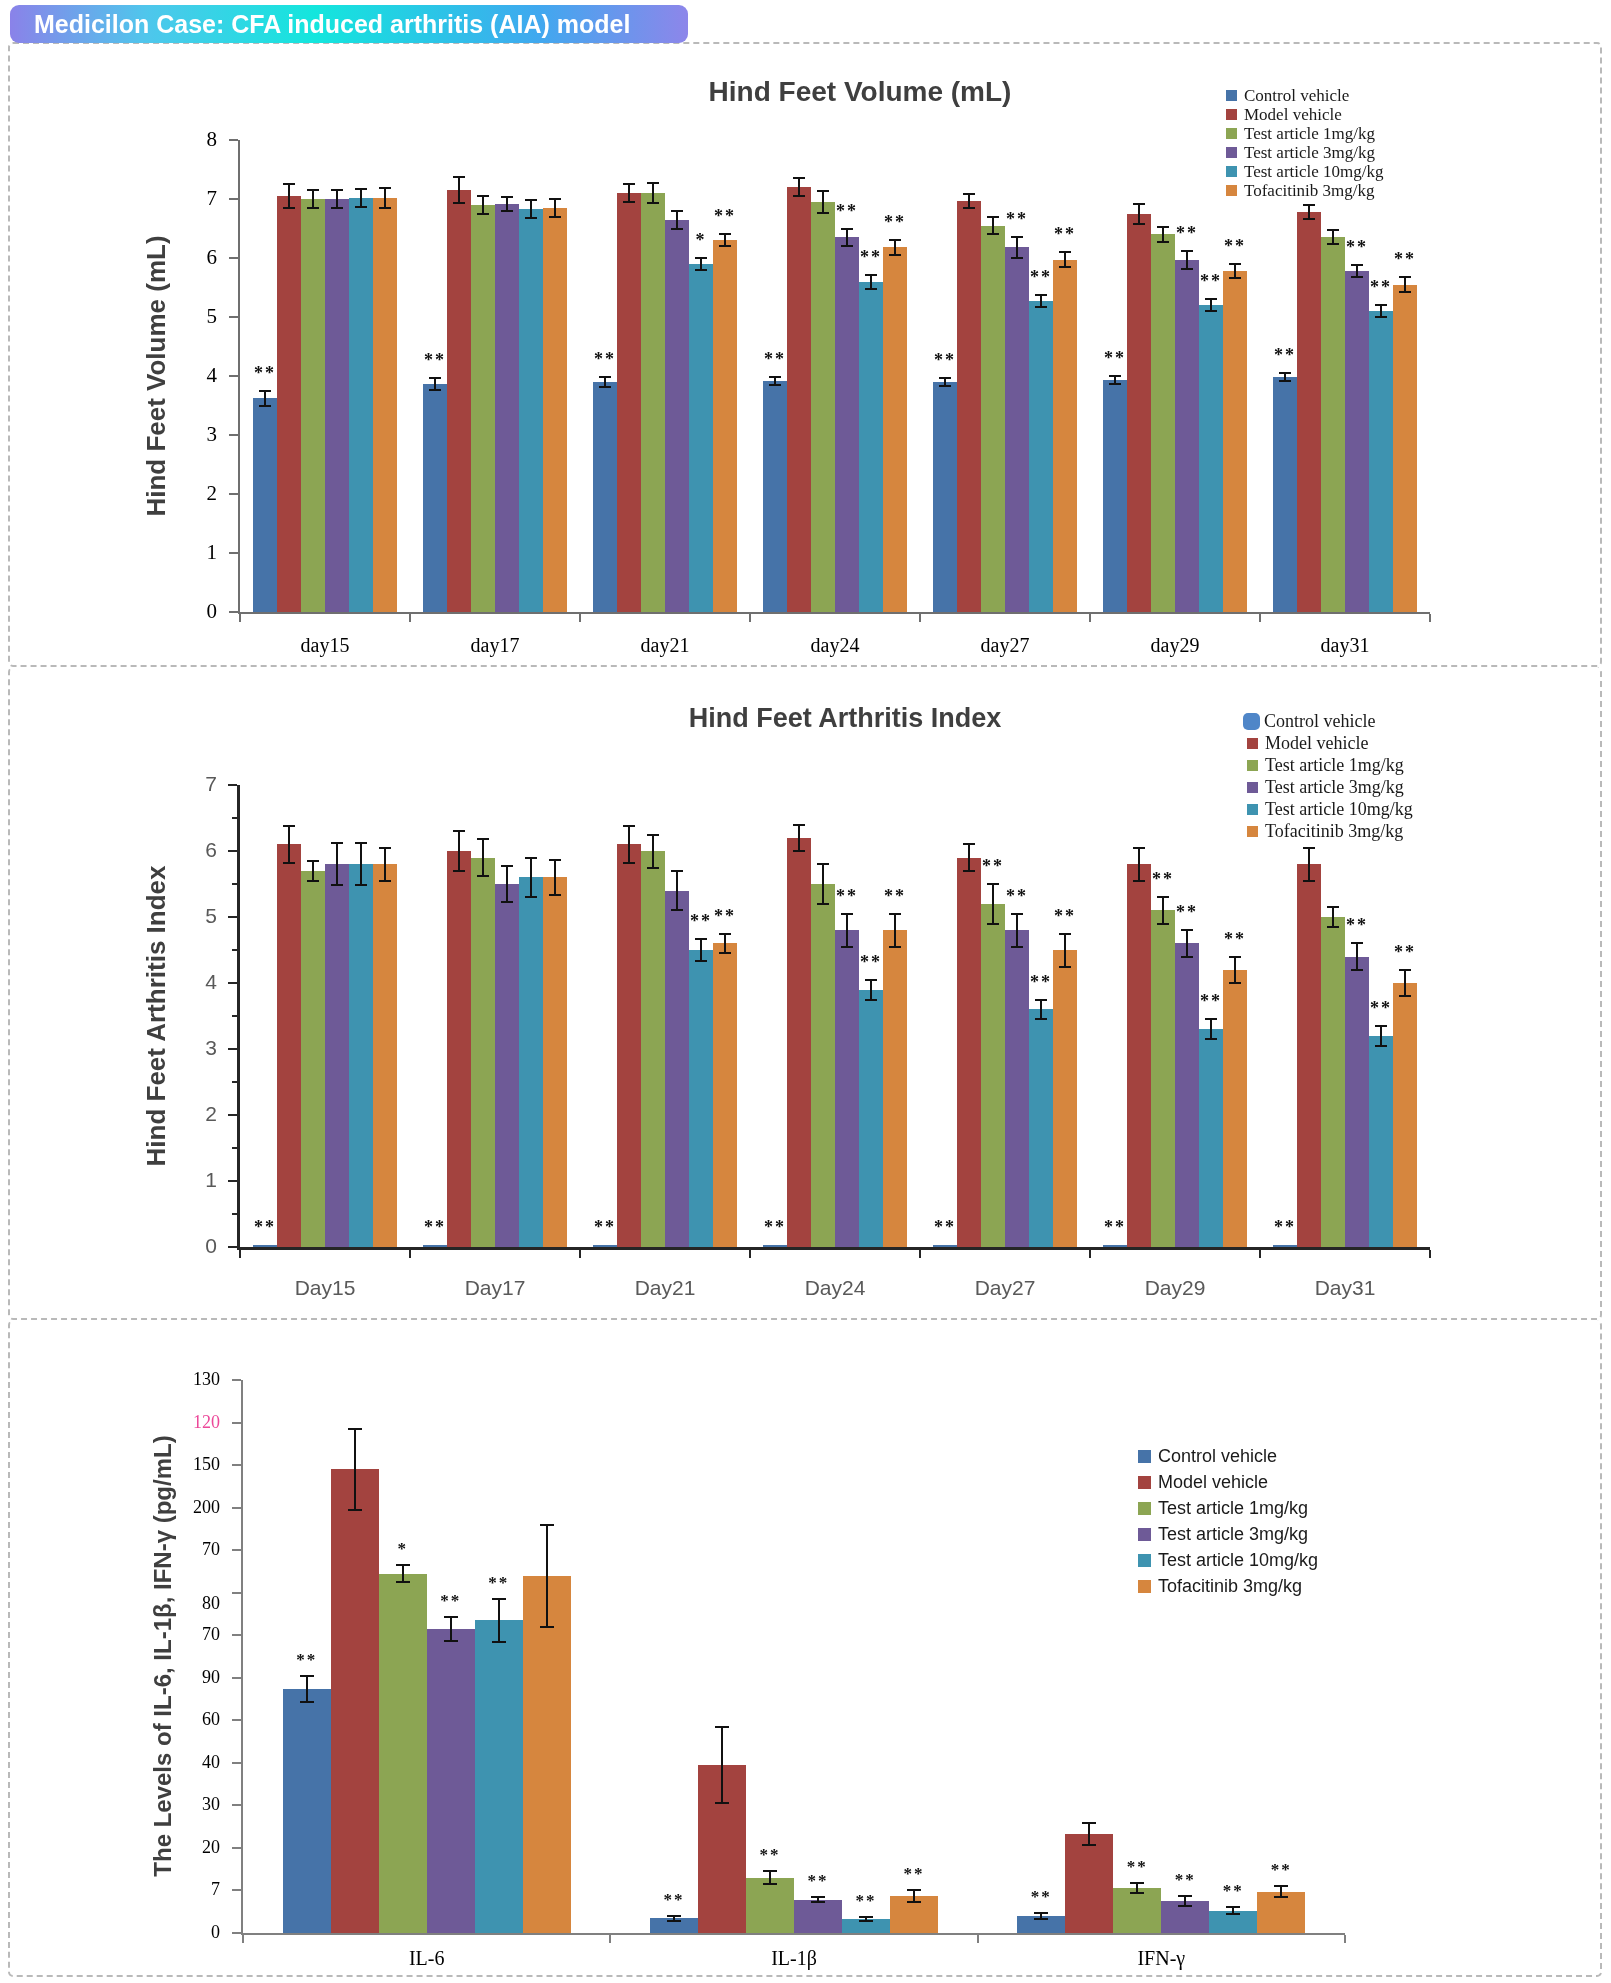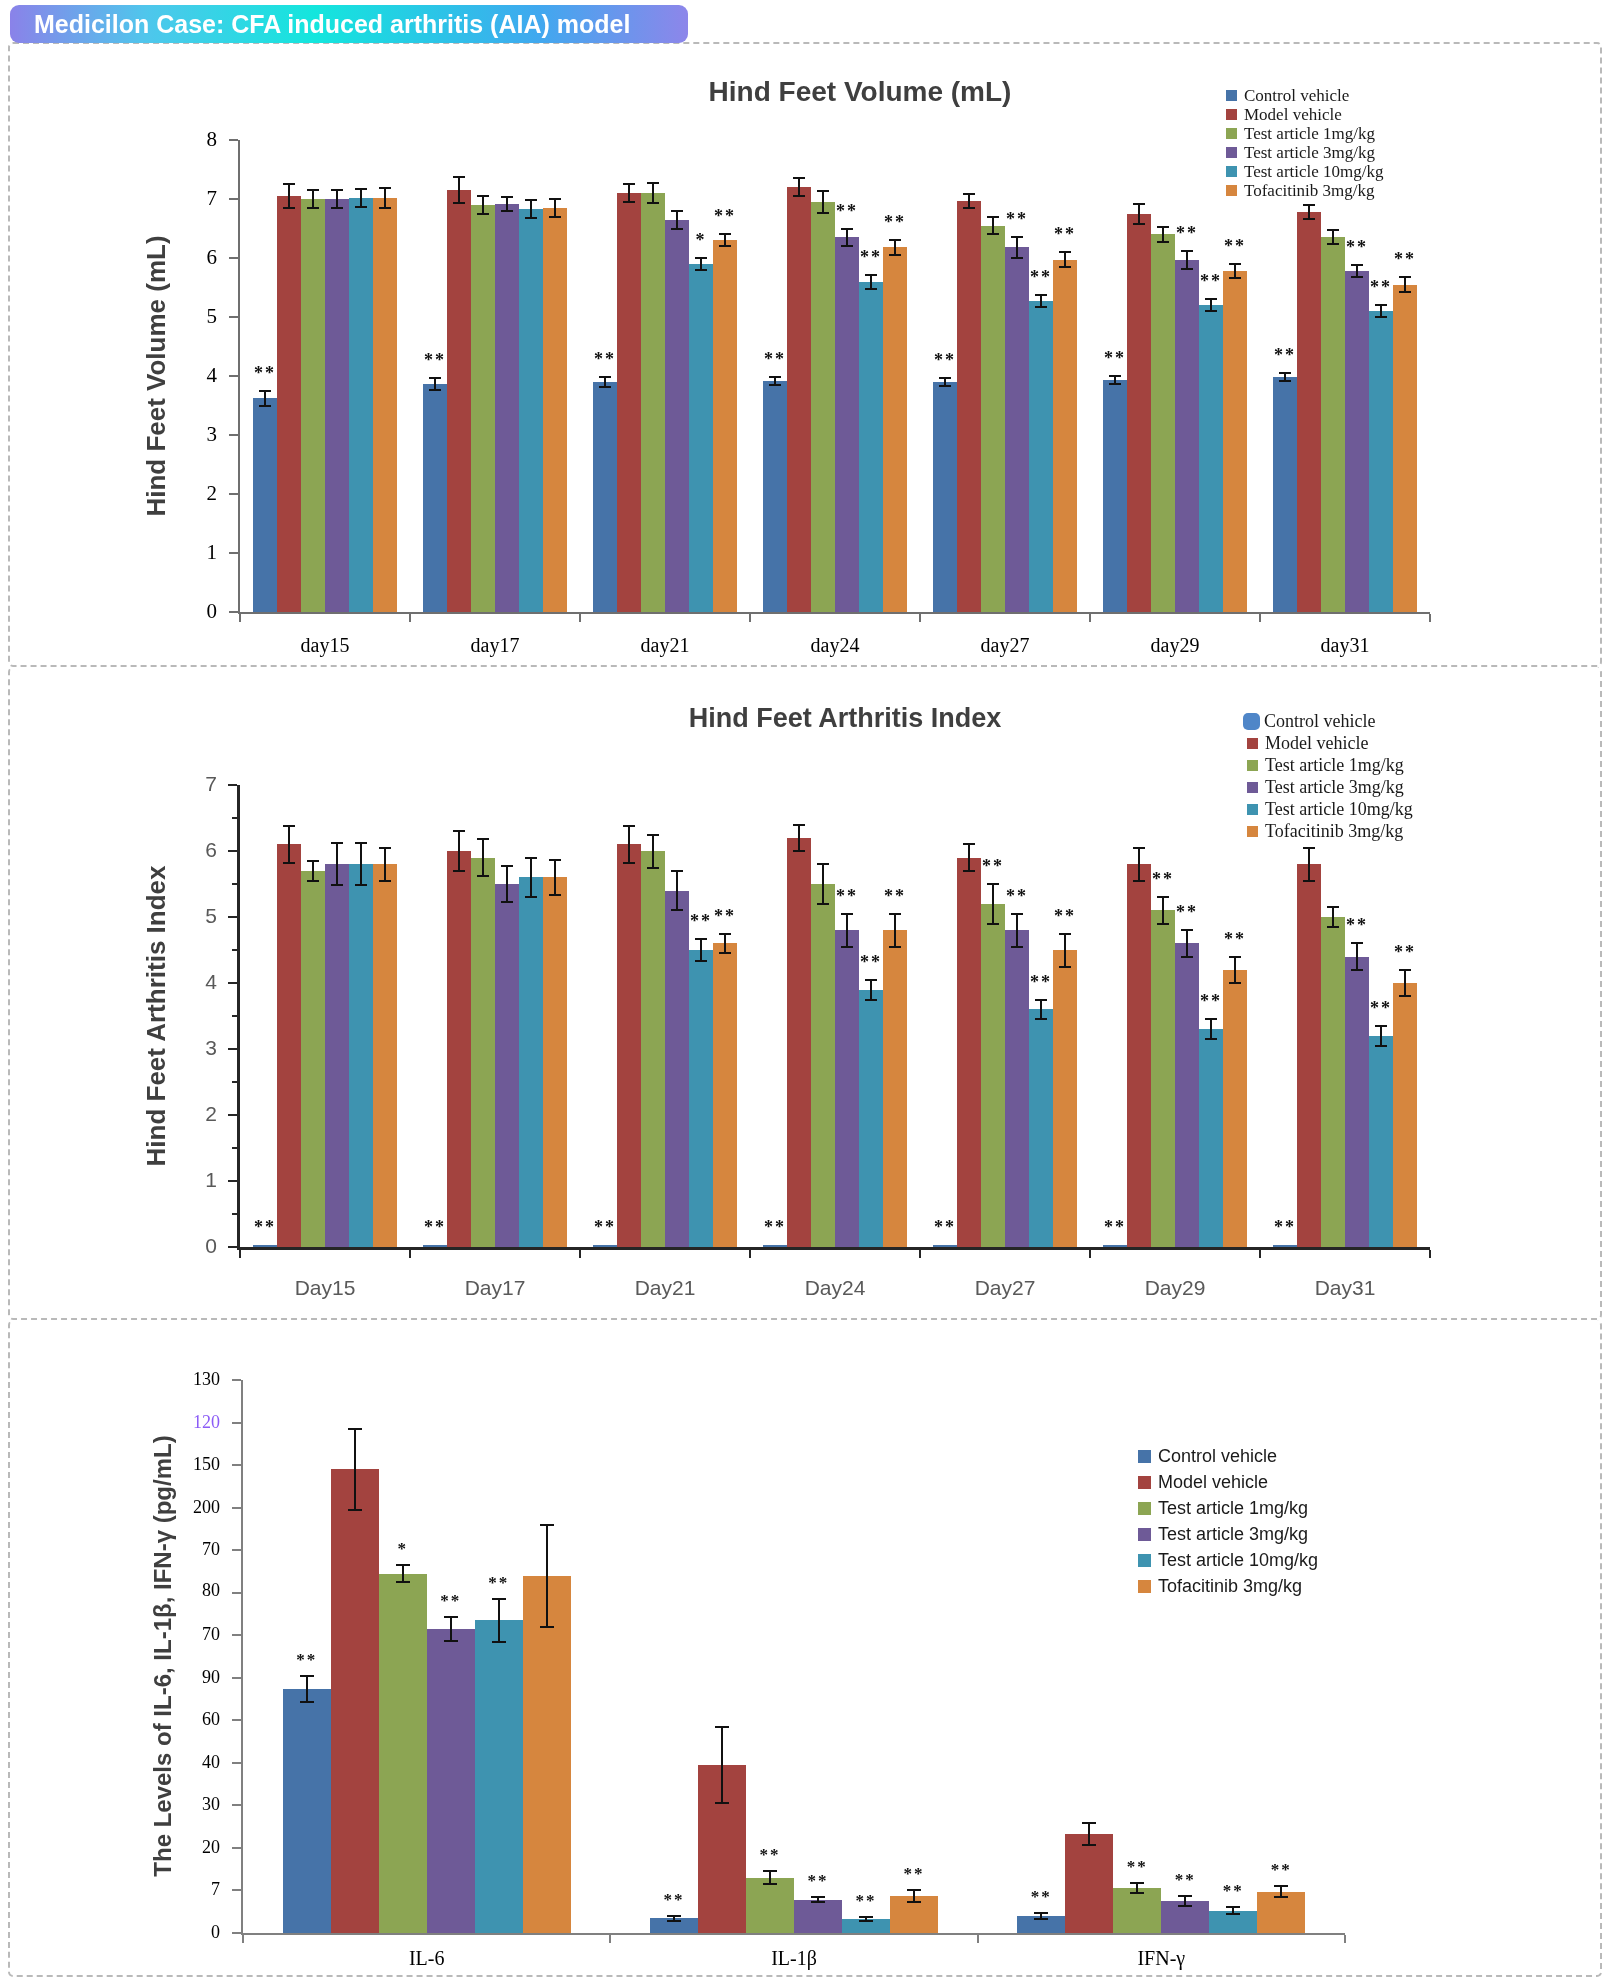--- a/index.html
+++ b/index.html
@@ -545,29 +545,29 @@
     <div class="yticklab serif" style="left: 148px; top: 474.385px; width: 72px; font-size: 18px; color: rgb(0, 0, 0);">30</div>
     <div class="ytick" style="left: 232px; top: 441.846px; width: 9px; height: 2px; background: rgb(128, 128, 128);"></div>
     <div class="yticklab serif" style="left: 148px; top: 431.846px; width: 72px; font-size: 18px; color: rgb(0, 0, 0);">40</div>
     <div class="ytick" style="left: 232px; top: 399.308px; width: 9px; height: 2px; background: rgb(128, 128, 128);"></div>
     <div class="yticklab serif" style="left: 148px; top: 389.308px; width: 72px; font-size: 18px; color: rgb(0, 0, 0);">60</div>
     <div class="ytick" style="left: 232px; top: 356.769px; width: 9px; height: 2px; background: rgb(128, 128, 128);"></div>
     <div class="yticklab serif" style="left: 148px; top: 346.769px; width: 72px; font-size: 18px; color: rgb(0, 0, 0);">90</div>
     <div class="ytick" style="left: 232px; top: 314.231px; width: 9px; height: 2px; background: rgb(128, 128, 128);"></div>
     <div class="yticklab serif" style="left: 148px; top: 304.231px; width: 72px; font-size: 18px; color: rgb(0, 0, 0);">70</div>
     <div class="ytick" style="left: 232px; top: 271.692px; width: 9px; height: 2px; background: rgb(128, 128, 128);"></div>
-    <div class="yticklab serif" style="left: 148px; top: 260px; width: 72px; font-size: 18px; color: rgb(0, 0, 0);">80</div>
+    <div class="yticklab serif" style="left: 148px; top: 273px; width: 72px; font-size: 18px; color: rgb(0, 0, 0);">80</div>
     <div class="ytick" style="left: 232px; top: 229.154px; width: 9px; height: 2px; background: rgb(128, 128, 128);"></div>
     <div class="yticklab serif" style="left: 148px; top: 219.154px; width: 72px; font-size: 18px; color: rgb(0, 0, 0);">70</div>
     <div class="ytick" style="left: 232px; top: 186.615px; width: 9px; height: 2px; background: rgb(128, 128, 128);"></div>
     <div class="yticklab serif" style="left: 148px; top: 176.615px; width: 72px; font-size: 18px; color: rgb(0, 0, 0);">200</div>
     <div class="ytick" style="left: 232px; top: 144.077px; width: 9px; height: 2px; background: rgb(128, 128, 128);"></div>
     <div class="yticklab serif" style="left: 148px; top: 134.077px; width: 72px; font-size: 18px; color: rgb(0, 0, 0);">150</div>
     <div class="ytick" style="left: 232px; top: 101.538px; width: 9px; height: 2px; background: rgb(128, 128, 128);"></div>
-    <div class="yticklab serif" style="left: 148px; top: 91.5385px; width: 72px; font-size: 18px; color: #8b5cf6;">120</div>
+    <div class="yticklab serif" style="left: 148px; top: 91.5385px; width: 72px; font-size: 18px; color: #ec4899;">120</div>
     <div class="ytick" style="left: 232px; top: 59px; width: 9px; height: 2px; background: rgb(128, 128, 128);"></div>
     <div class="yticklab serif" style="left: 148px; top: 49px; width: 72px; font-size: 18px; color: rgb(0, 0, 0);">130</div>
     <div class="ytick" style="left: 242px; top: 615px; width: 2px; height: 8px; background: rgb(128, 128, 128);"></div>
     <div class="ytick" style="left: 609.333px; top: 615px; width: 2px; height: 8px; background: rgb(128, 128, 128);"></div>
     <div class="ytick" style="left: 976.667px; top: 615px; width: 2px; height: 8px; background: rgb(128, 128, 128);"></div>
     <div class="ytick" style="left: 1344px; top: 615px; width: 2px; height: 8px; background: rgb(128, 128, 128);"></div>
     <div class="xlab serif" style="left: 426.667px; top: 627px; font-size: 20px; color: rgb(0, 0, 0);">IL-6</div>
     <div class="xlab serif" style="left: 794px; top: 627px; font-size: 20px; color: rgb(0, 0, 0);">IL-1β</div>
     <div class="xlab serif" style="left: 1161.33px; top: 627px; font-size: 20px; color: rgb(0, 0, 0);">IFN-γ</div>
     <div class="bar" style="left: 282.667px; top: 369.255px; width: 48px; height: 243.745px; background: rgb(70, 115, 168);"></div>

